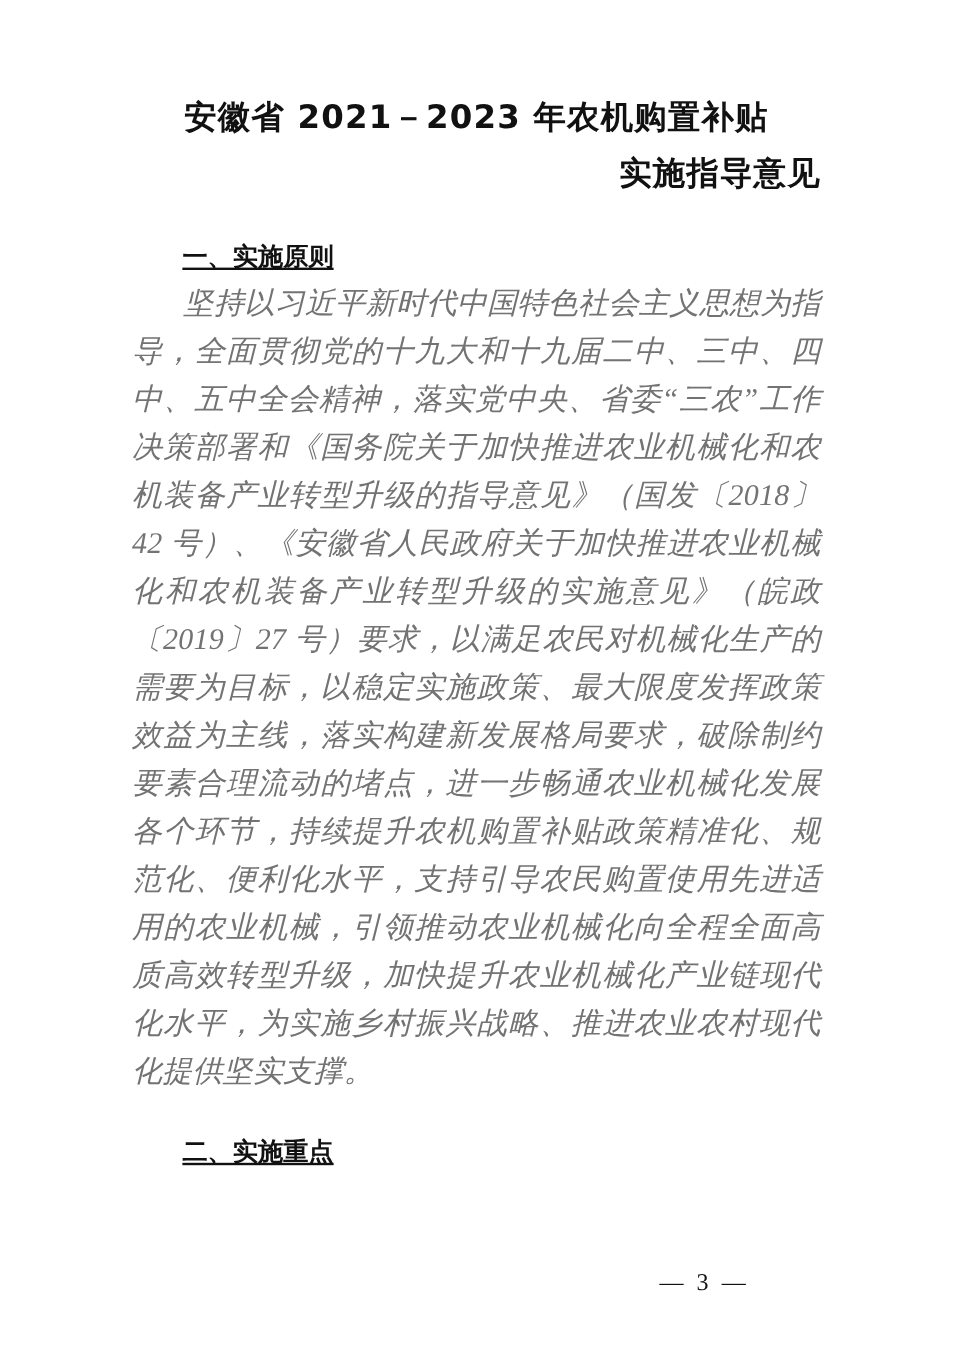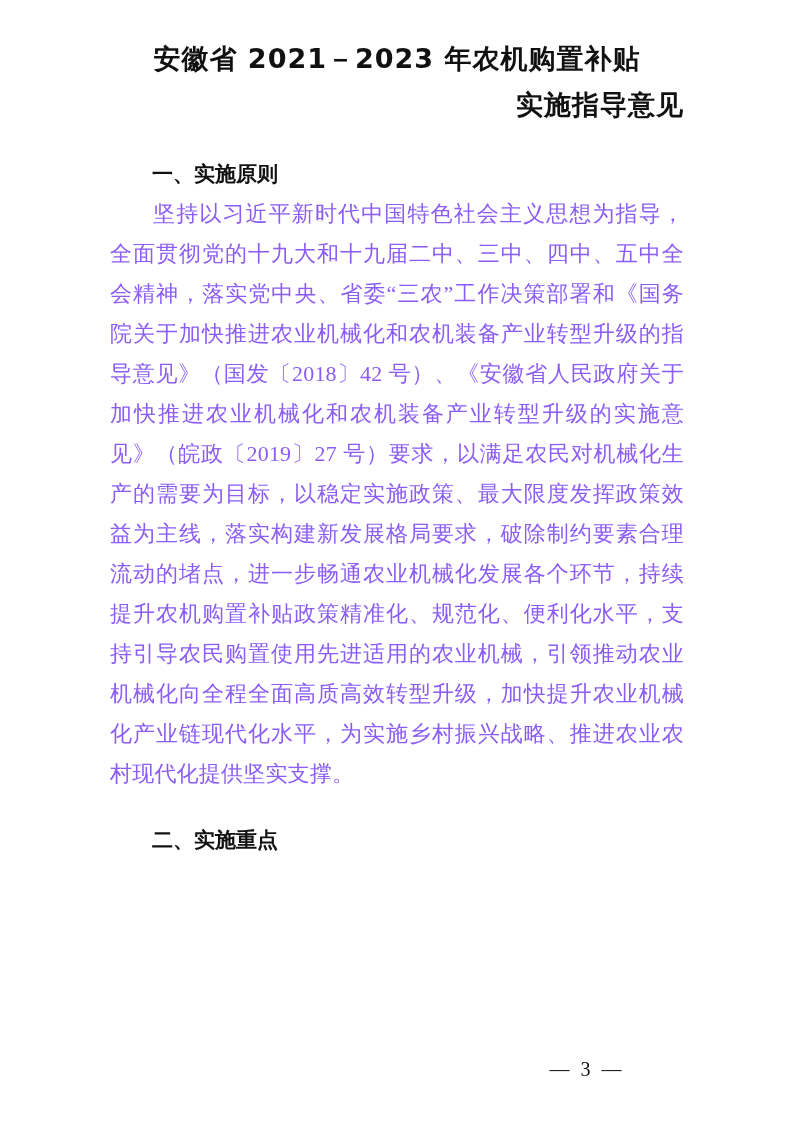--- a/index.html
+++ b/index.html
@@ -22,44 +22,46 @@
     box-sizing: border-box;
     padding: 0 110px;
   }
   .doc-title {
     text-align: center;
     font-family: "DejaVu Sans", "Liberation Sans", sans-serif;
     font-weight: bold;
     font-size: 27px;
     line-height: 46px;
     letter-spacing: 1px;
-    padding-top: 36px;
+    padding-top: 76px;
     color: #111;
   }
   .doc-title .line2 {
     display: block;
     text-align: right;
   }
   .section-heading {
     font-family: "DejaVu Sans", "Liberation Sans", sans-serif;
     font-weight: bold;
     font-size: 21px;
     line-height: 40px;
     text-indent: 42px;
     margin-top: 26px;
     color: #111;
+    text-decoration: underline;
   }
   .body-par {
-    font-size: 22px;
+    font-size: 25px;
     line-height: 40px;
     text-indent: 43px;
     text-align: justify;
     text-justify: inter-ideograph;
     letter-spacing: 0.2px;
-    color: #8b5cf6;
+    color: #737373;
+    font-style: italic;
   }
   .section-block + .section-block {
     margin-top: 17px;
   }
   .page-number {
     position: absolute;
     left: 0;
     right: 0;
     bottom: 42px;
     text-align: center;

